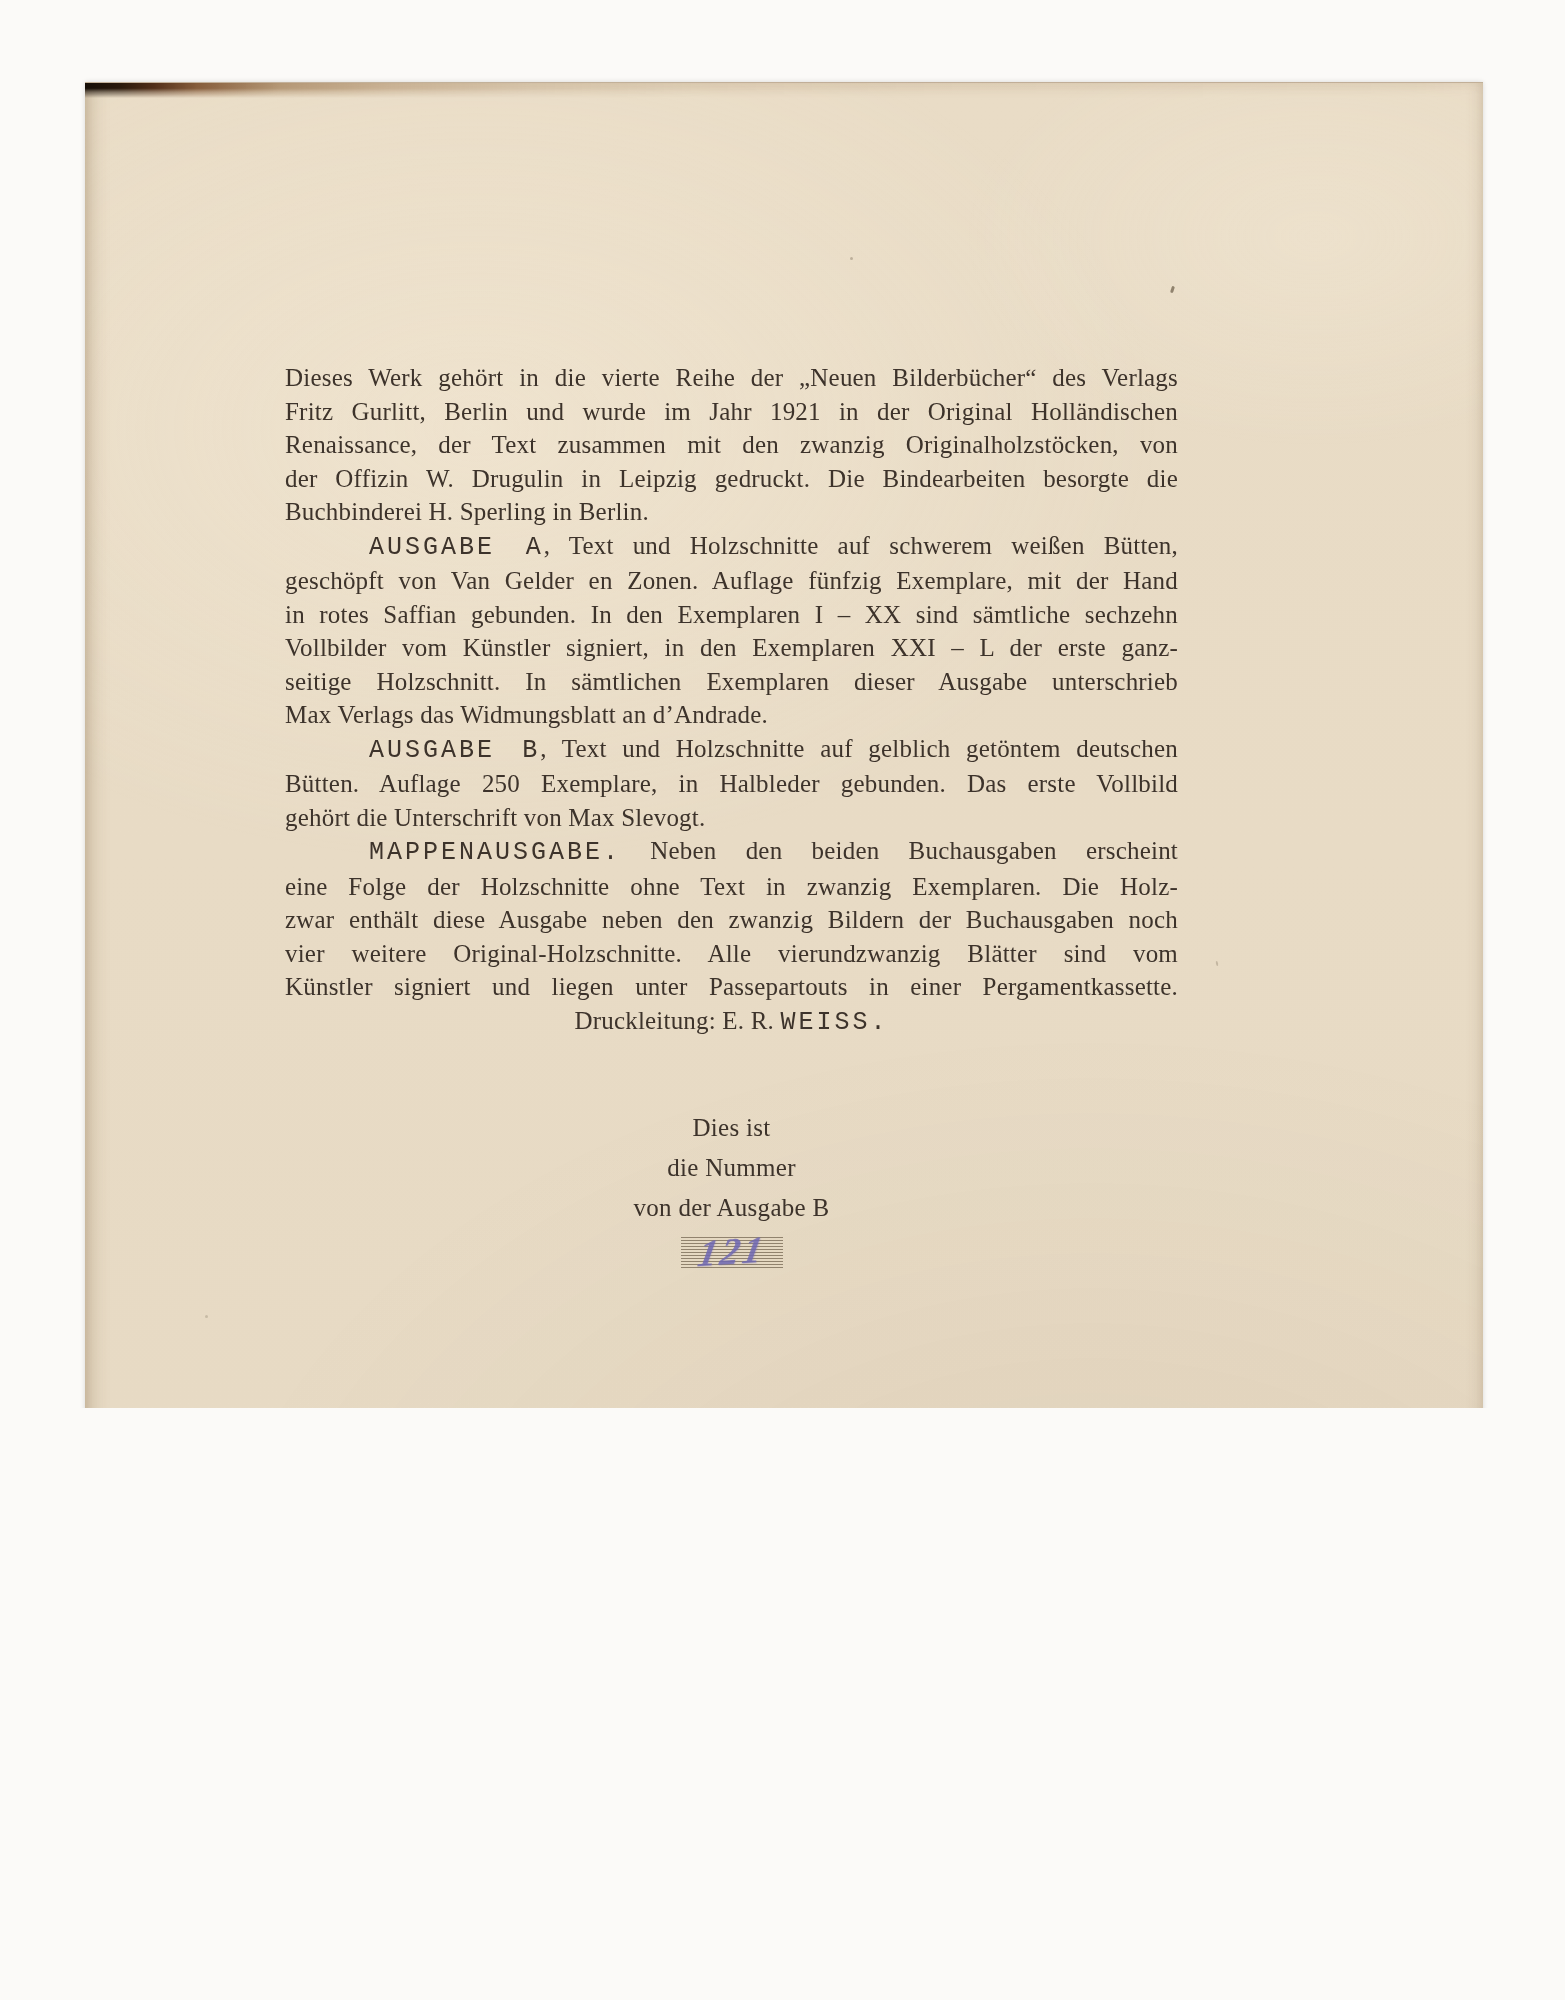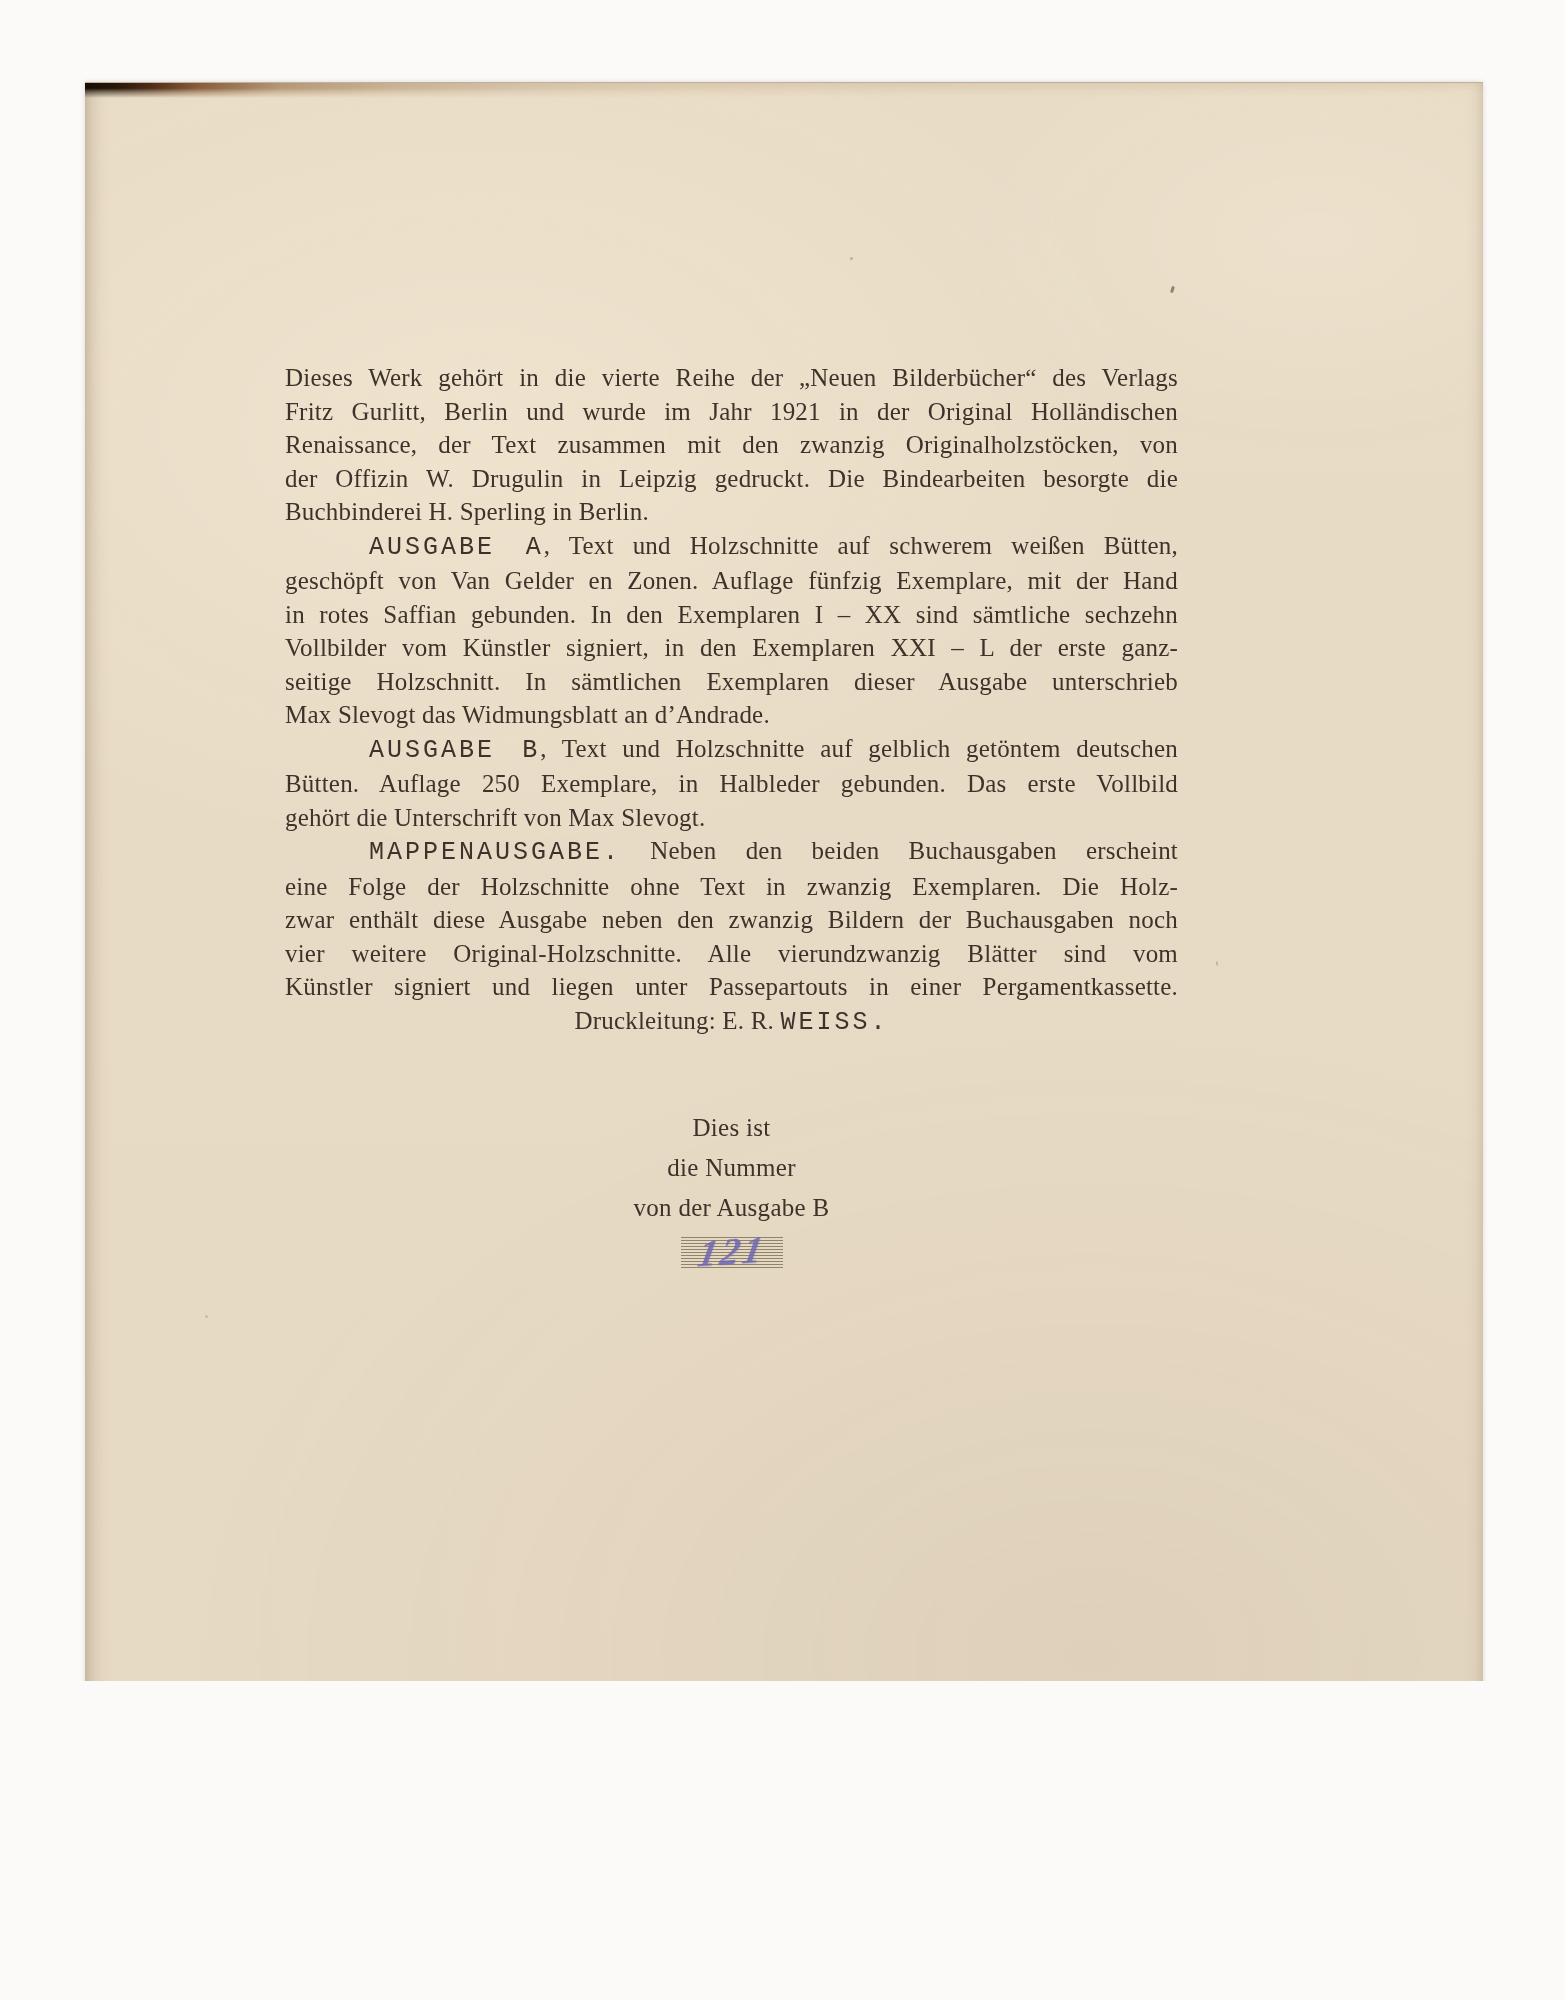--- a/index.html
+++ b/index.html
@@ -2,21 +2,21 @@
 <html><head>
 <meta charset="utf-8">
 <style>
   html,body{margin:0;padding:0;}
   body{
     width:1565px;height:2000px;
     background:#fbfaf8;
     font-family:"Liberation Serif", serif;
     overflow:hidden;
   }
-  .canvas{position:relative;width:1565px;height:1681px;overflow:hidden;}
+  .canvas{position:relative;width:1565px;height:1408px;overflow:hidden;}
 
   
   .page{
     position:absolute;left:85px;top:82px;width:1398px;height:1918px;
     background-color:#e8dbc5;
     background-image:
       radial-gradient(ellipse 1100px 700px at 28% 18%, rgba(255,246,228,.28), transparent 62%),
       radial-gradient(ellipse 1300px 900px at 72% 82%, rgba(118,90,52,.07), transparent 70%),
       radial-gradient(ellipse 500px 300px at 88% 8%, rgba(255,248,232,.18), transparent 70%),
       linear-gradient(180deg,#e9dcc6 0%,#e8dbc5 40%,#e6d9c3 100%);
@@ -96,21 +96,21 @@
         <div class="line justify"><span>Dieses Werk gehört in die vierte Reihe der „Neuen Bilderbücher“ des Verlags</span></div>
         <div class="line justify"><span>Fritz Gurlitt, Berlin und wurde im Jahr 1921 in der Original Holländischen</span></div>
         <div class="line justify"><span>Renaissance, der Text zusammen mit den zwanzig Originalholzstöcken, von</span></div>
         <div class="line justify"><span>der Offizin W. Drugulin in Leipzig gedruckt. Die Bindearbeiten besorgte die</span></div>
         <div class="line left"><span>Buchbinderei H. Sperling in Berlin.</span></div>
         <div class="line justify indent"><span class="caps">AUSGABE A</span><span>, Text und Holzschnitte auf schwerem weißen Bütten,</span></div>
         <div class="line justify"><span>geschöpft von Van Gelder en Zonen. Auflage fünfzig Exemplare, mit der Hand</span></div>
         <div class="line justify"><span>in rotes Saffian gebunden. In den Exemplaren I – XX sind sämtliche sechzehn</span></div>
         <div class="line justify"><span>Vollbilder vom Künstler signiert, in den Exemplaren XXI – L der erste ganz-</span></div>
         <div class="line justify"><span>seitige Holzschnitt. In sämtlichen Exemplaren dieser Ausgabe unterschrieb</span></div>
-        <div class="line left"><span>Max Slevogt das Widmungsblatt an d’Andrade.</span></div>
+        <div class="line left"><span>Max Verlags das Widmungsblatt an d’Andrade.</span></div>
         <div class="line justify indent"><span class="caps">AUSGABE B</span><span>, Text und Holzschnitte auf gelblich getöntem deutschen</span></div>
         <div class="line justify"><span>Bütten. Auflage 250 Exemplare, in Halbleder gebunden. Das erste Vollbild</span></div>
         <div class="line left"><span>gehört die Unterschrift von Max Slevogt.</span></div>
         <div class="line justify indent"><span class="caps">MAPPENAUSGABE.</span><span> Neben den beiden Buchausgaben erscheint</span></div>
         <div class="line justify"><span>eine Folge der Holzschnitte ohne Text in zwanzig Exemplaren. Die Holz-</span></div>
         <div class="line justify"><span>zwar enthält diese Ausgabe neben den zwanzig Bildern der Buchausgaben noch</span></div>
         <div class="line justify"><span>vier weitere Original-Holzschnitte. Alle vierundzwanzig Blätter sind vom</span></div>
         <div class="line justify"><span>Künstler signiert und liegen unter Passepartouts in einer Pergamentkassette.</span></div>
         <div class="line center"><span>Druckleitung: E. R. </span><span class="caps">WEISS.</span></div>
       </div>

